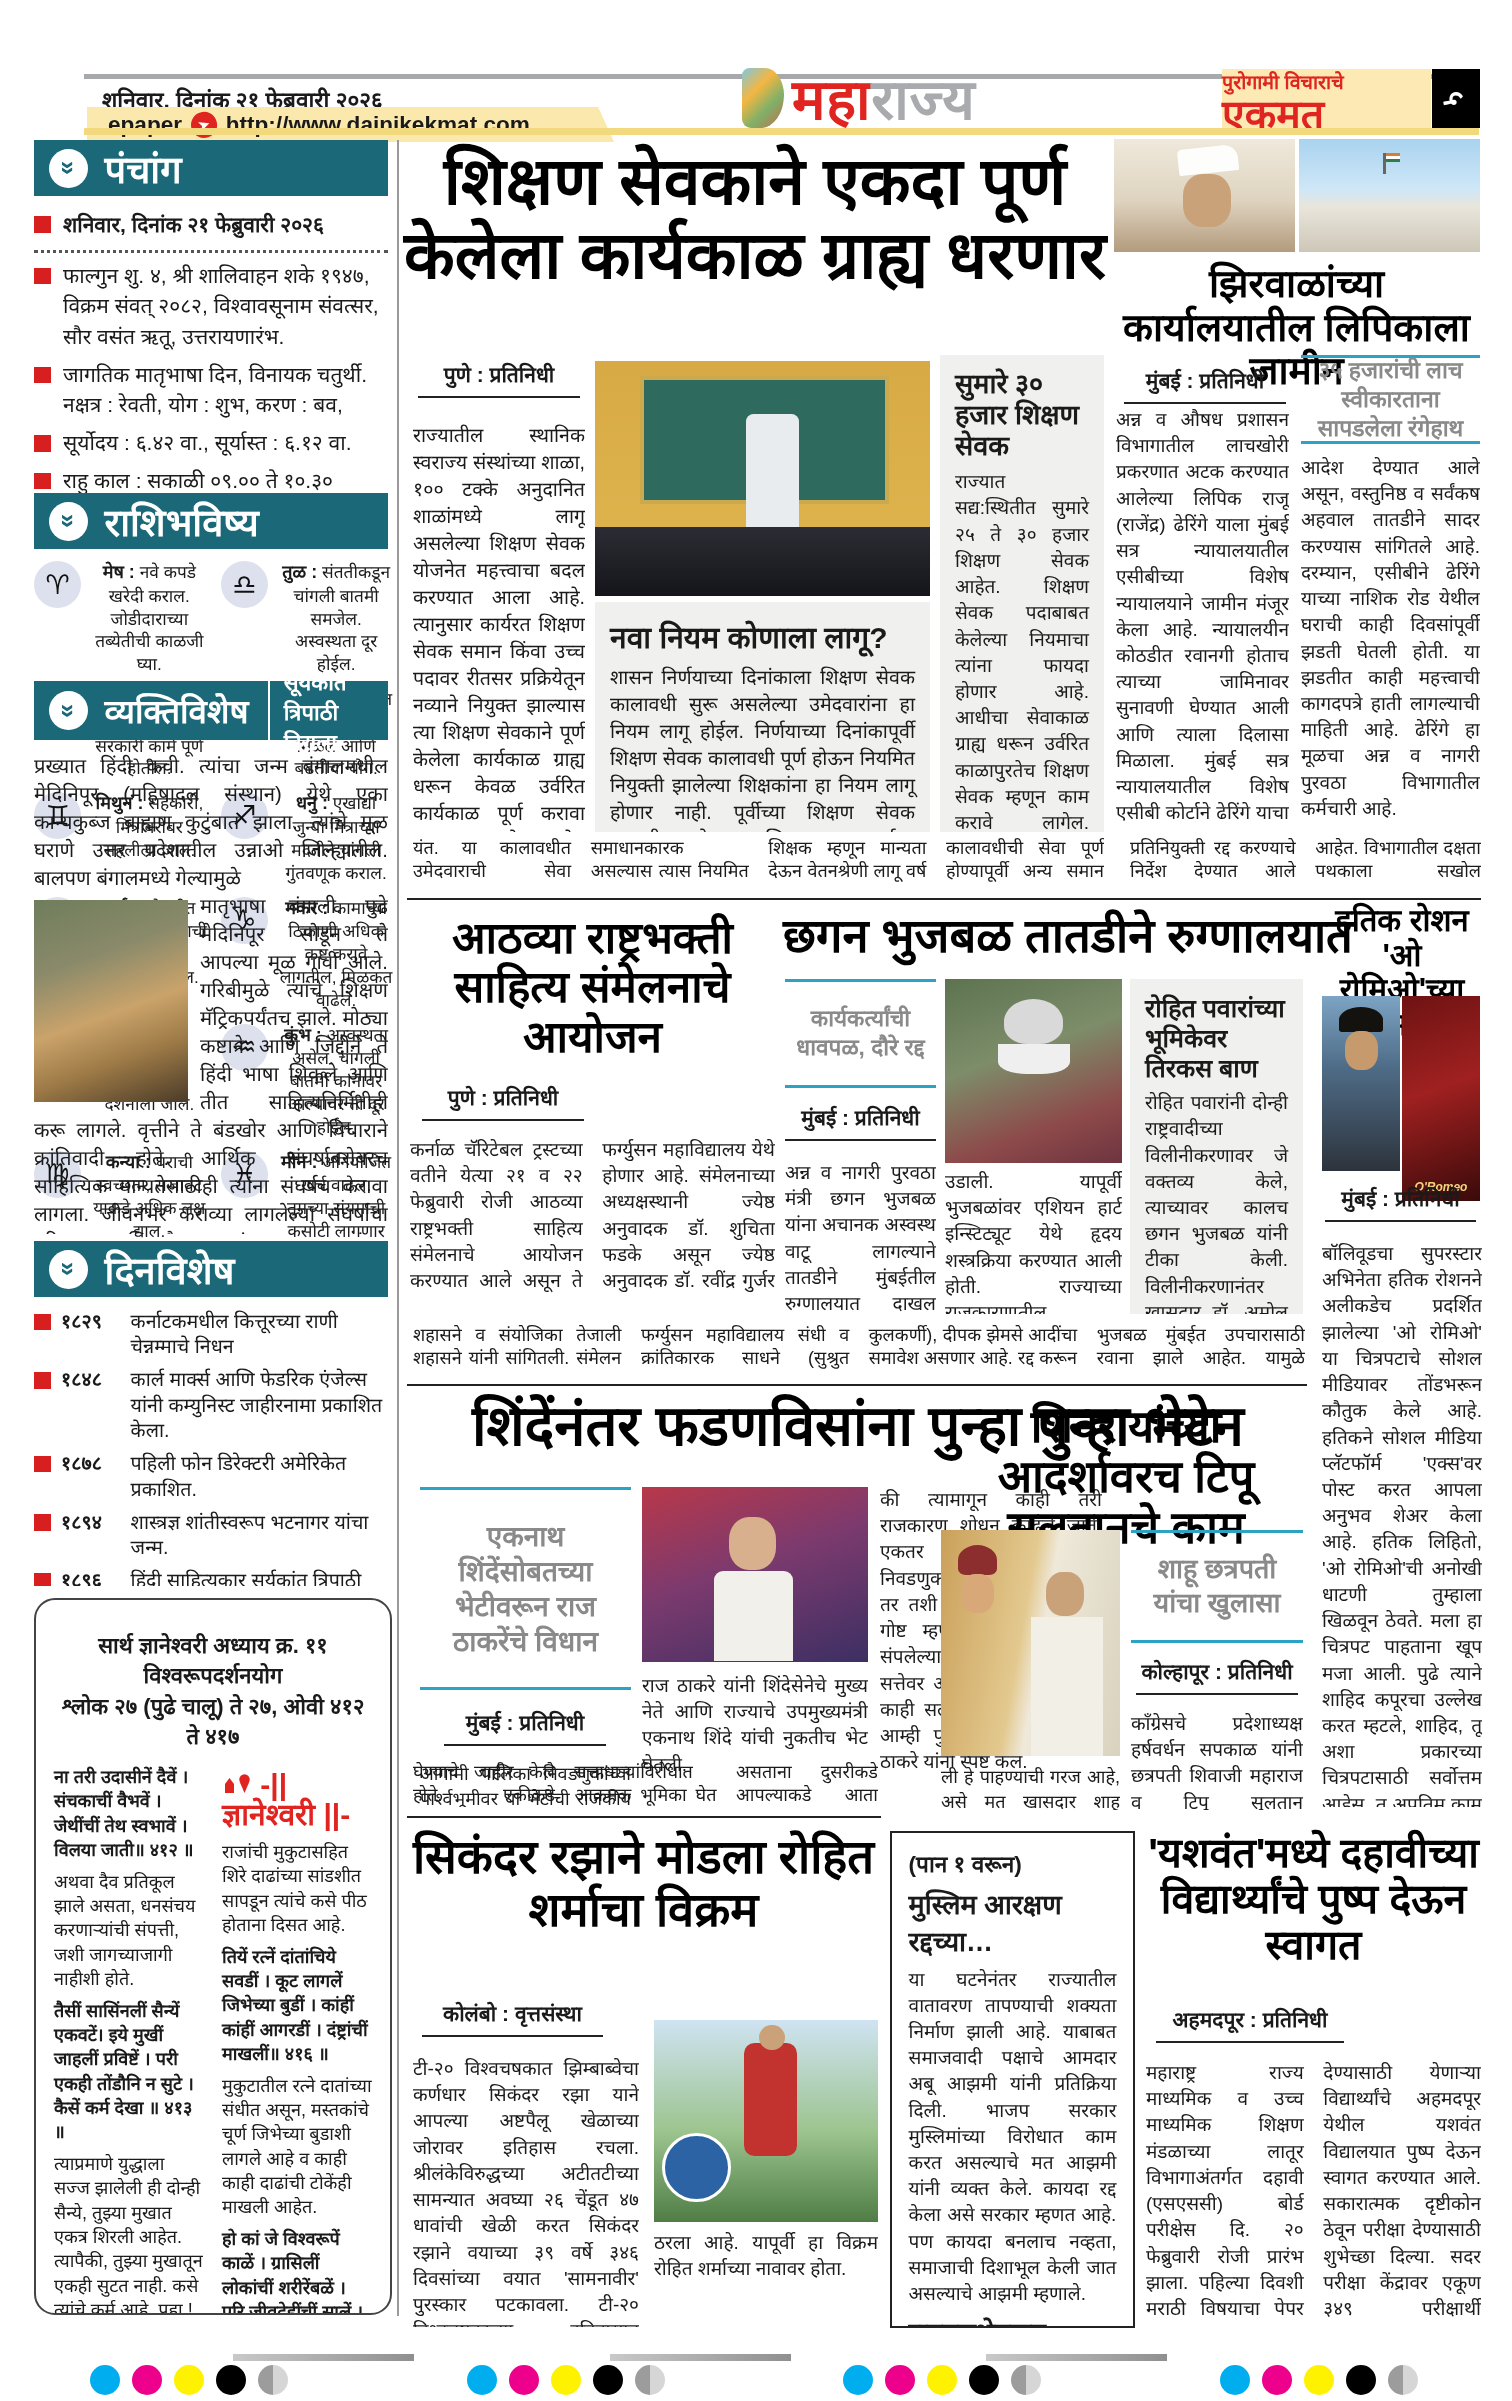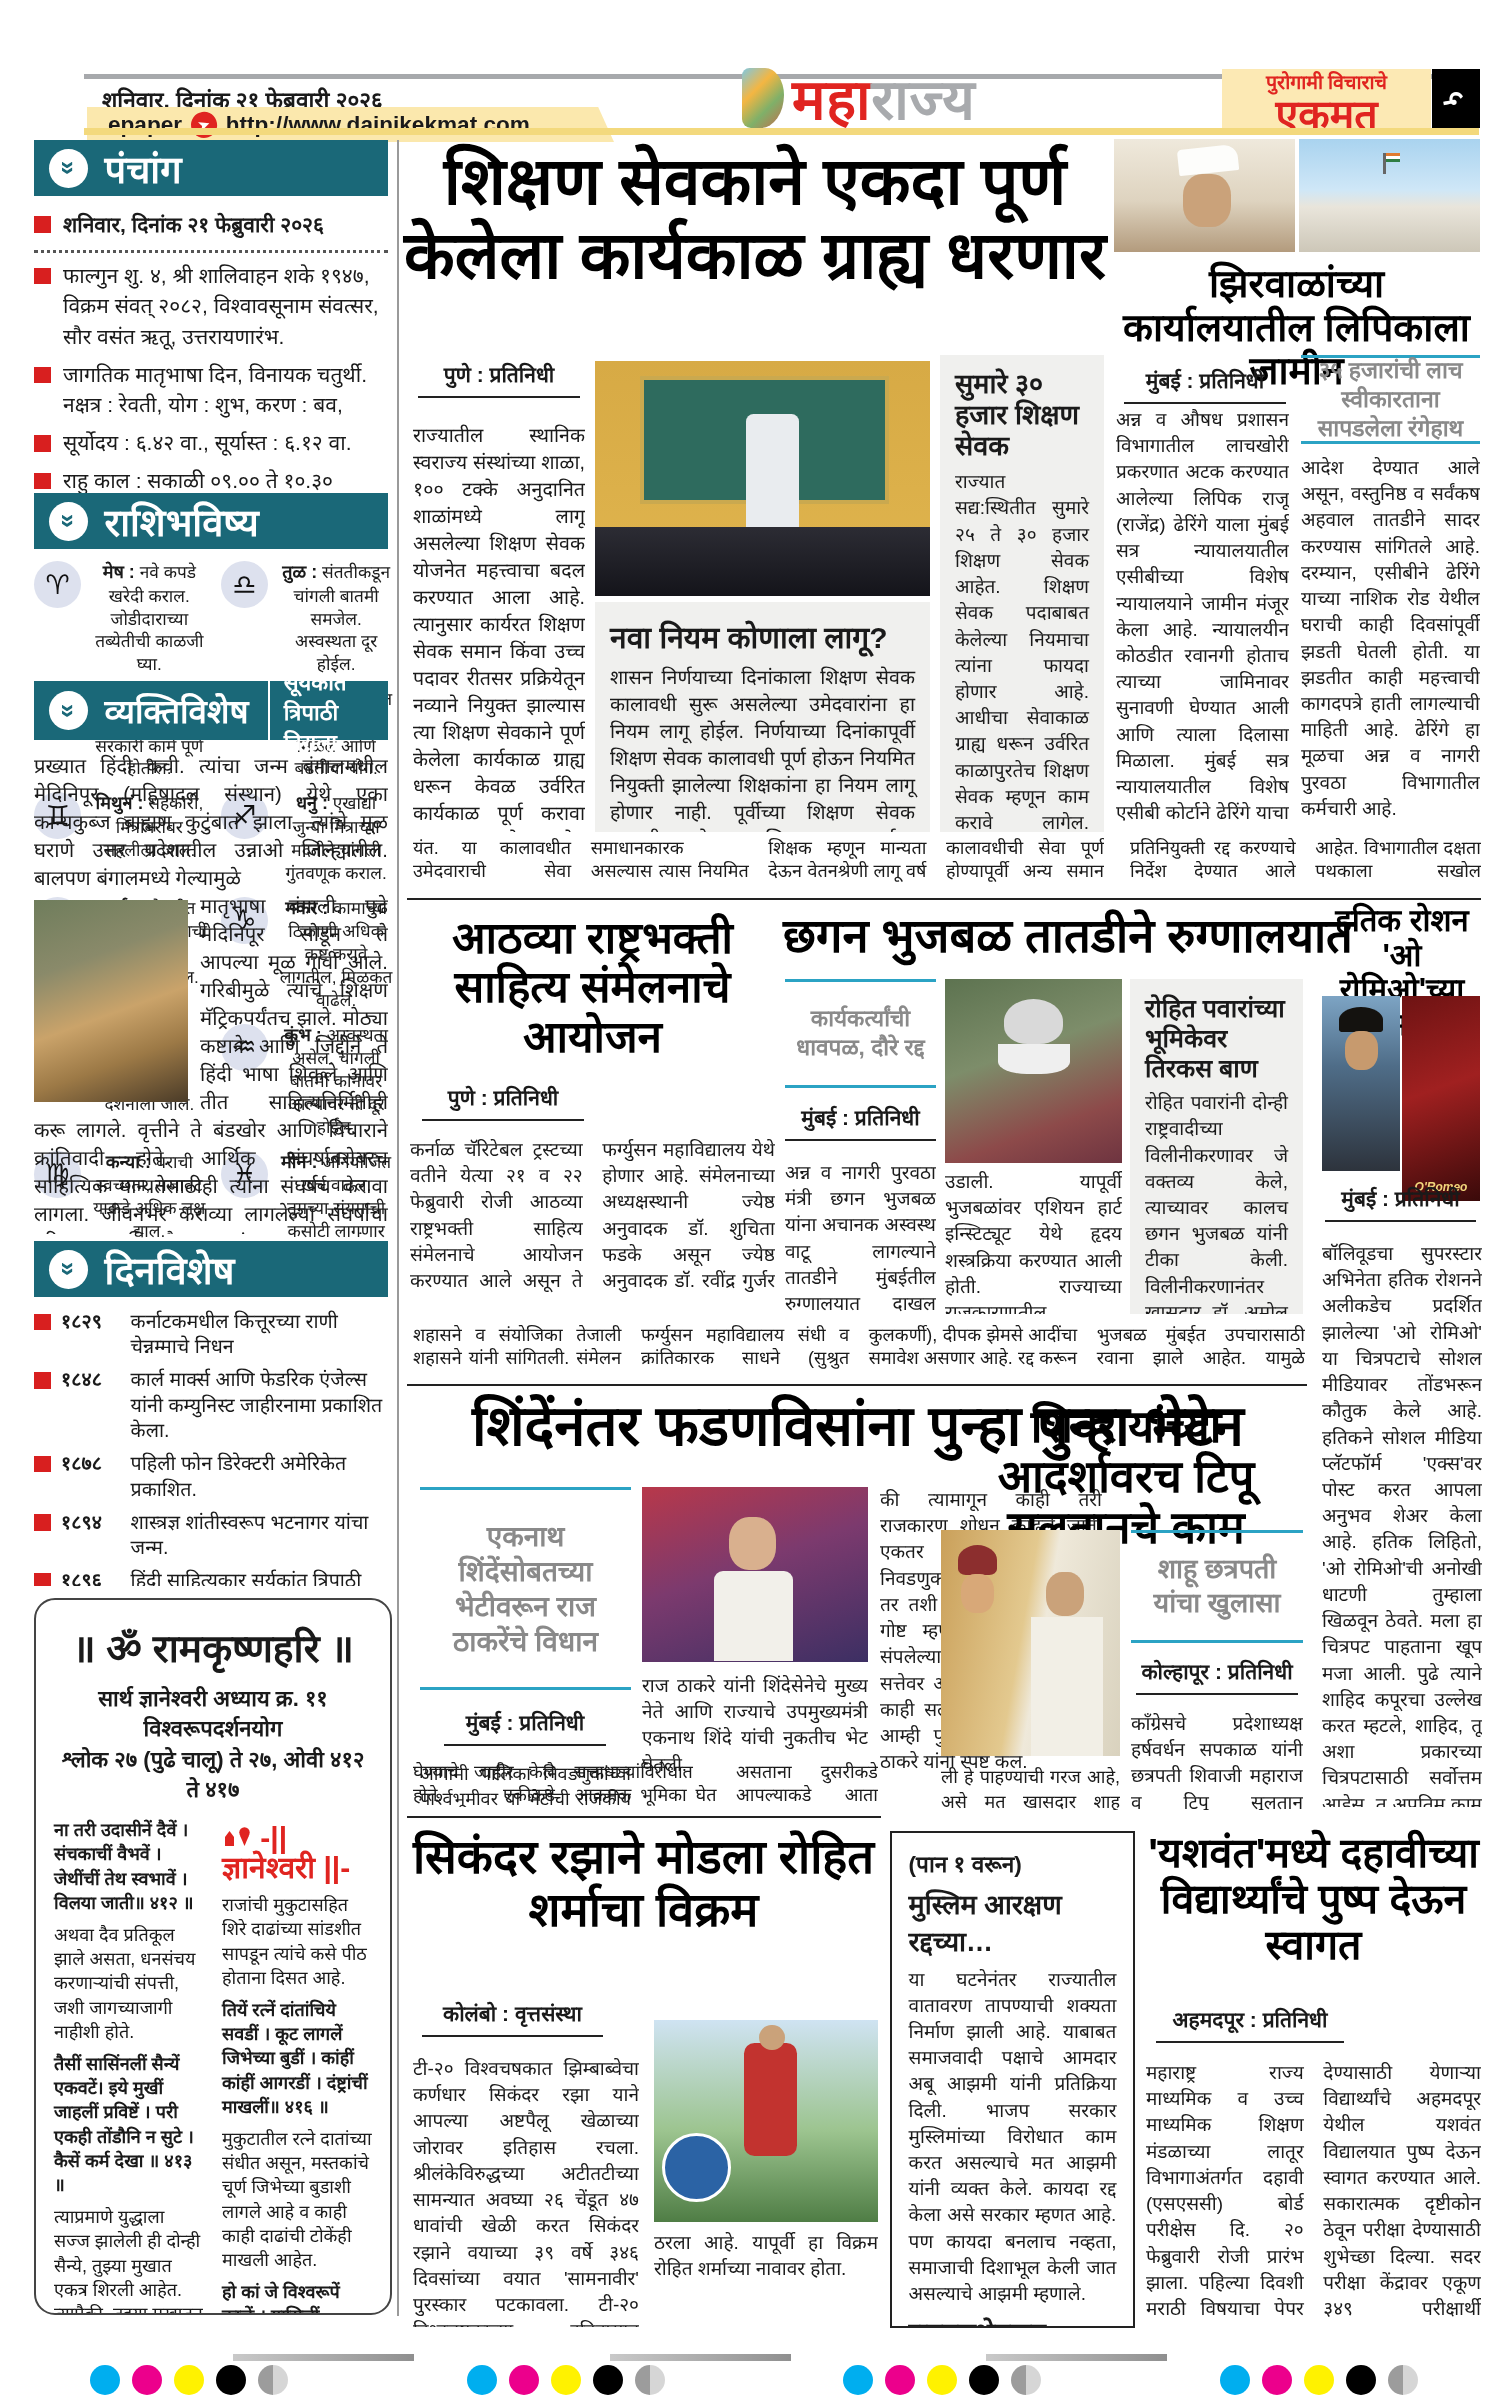--- a/index.html
+++ b/index.html
@@ -11,21 +11,21 @@
   #page{position:relative;width:1512px;height:2401px;background:#fff;margin:0 auto;overflow:hidden;}
   .abs{position:absolute;}
   
   .toprule{background:#a7a9ac;}
   .dateline{font-size:22.6px;font-weight:bold;}
   .epaper{background:var(--yellow);display:flex;align-items:center;gap:9px;padding:0 21px;font-size:22.6px;font-weight:bold;clip-path:polygon(0 0,97% 0,100% 100%,0 100%);}
   .cursor-ic{width:25.6px;height:25.6px;border-radius:50%;background:var(--red);color:#fff;display:inline-flex;align-items:center;justify-content:center;font-size:15px;transform:rotate(-20deg);}
   .masthead{font-size:56px;font-weight:800;letter-spacing:0.8px;line-height:1;}
   .masthead .m1{color:var(--red);} .masthead .m2{color:#a8aaad;}
   .collage{background:linear-gradient(135deg,#7ec8e3 0%,#f4b642 35%,#7fb069 65%,#c76b4a 100%);border-radius:7.5px 45% 55% 9px;}
-  .brandbox{background:#fce9b4;text-align:center;padding-top:3px;font-family:Liberation Serif, serif;}
+  .brandbox{background:#fce9b4;padding-top:3px;}
   .brandbox .tag{color:var(--red);font-weight:bold;font-size:19.6px;line-height:1.1;}
   .brandbox .nm{color:var(--red);font-weight:800;font-size:41px;line-height:1.05;}
   .pagenum{background:#000;color:#fff;display:flex;align-items:center;justify-content:center;}
   .pagenum span{transform:rotate(90deg);font-size:29px;font-weight:bold;}
   .ylinebar{background:var(--yline);}
   
   .secbar{background:var(--teal);color:#fff;display:flex;align-items:center;gap:16.6px;padding:0 15px;}
   .secbar .ic{width:39px;height:39px;background:#fff;color:var(--teal);border-radius:50%;display:flex;align-items:center;justify-content:center;font-size:25.6px;font-weight:800;flex:0 0 39px;}
   .secbar .ic b{transform:rotate(90deg);display:block;line-height:1;}
   .secbar .t{font-size:38px;font-weight:800;}
@@ -215,21 +215,20 @@
       </li>
     <li>
         <span class="sq"></span>
         <span class="yr">१८९६</span>
         <span>हिंदी साहित्यकार सूर्यकांत त्रिपाठी निराला यांचा जन्म.</span>
       </li>
 
   </ul>
 
   <div class="abs rambox clip" style="left:34px;top:1598px;width:358px;height:717px;">
-    <div class="rt">॥ ॐ रामकृष्णहरि ॥</div>
     <div class="rs">सार्थ ज्ञानेश्वरी अध्याय क्र. ११ विश्वरूपदर्शनयोग</div>
     <div class="rs" style="margin-top:1.5px;">श्लोक २७ (पुढे चालू) ते २७, ओवी ४१२ ते ४१७</div>
     <div class="ramcols">
       <div>
         <div class="ramv b">ना तरी उदासीनें दैवें । संचकाचीं वैभवें । जेथींचीं तेथ स्वभावें । विलया जाती॥ ४१२ ॥</div>
         <div class="ramv">अथवा दैव प्रतिकूल झाले असता, धनसंचय करणाऱ्यांची संपत्ती, जशी जागच्याजागी नाहीशी होते.</div>
         <div class="ramv b">तैसीं सासिंनलीं सैन्यें एकवटें। इये मुखीं जाहलीं प्रविष्टें । परी एकही तोंडौनि न सुटे । कैसें कर्म देखा ॥ ४१३ ॥</div>
         <div class="ramv">त्याप्रमाणे युद्धाला सज्ज झालेली ही दोन्ही सैन्ये, तुझ्या मुखात एकत्र शिरली आहेत. त्यापैकी, तुझ्या मुखातून एकही सुटत नाही. कसे त्यांचे कर्म आहे, पहा !</div>
 
       </div>

